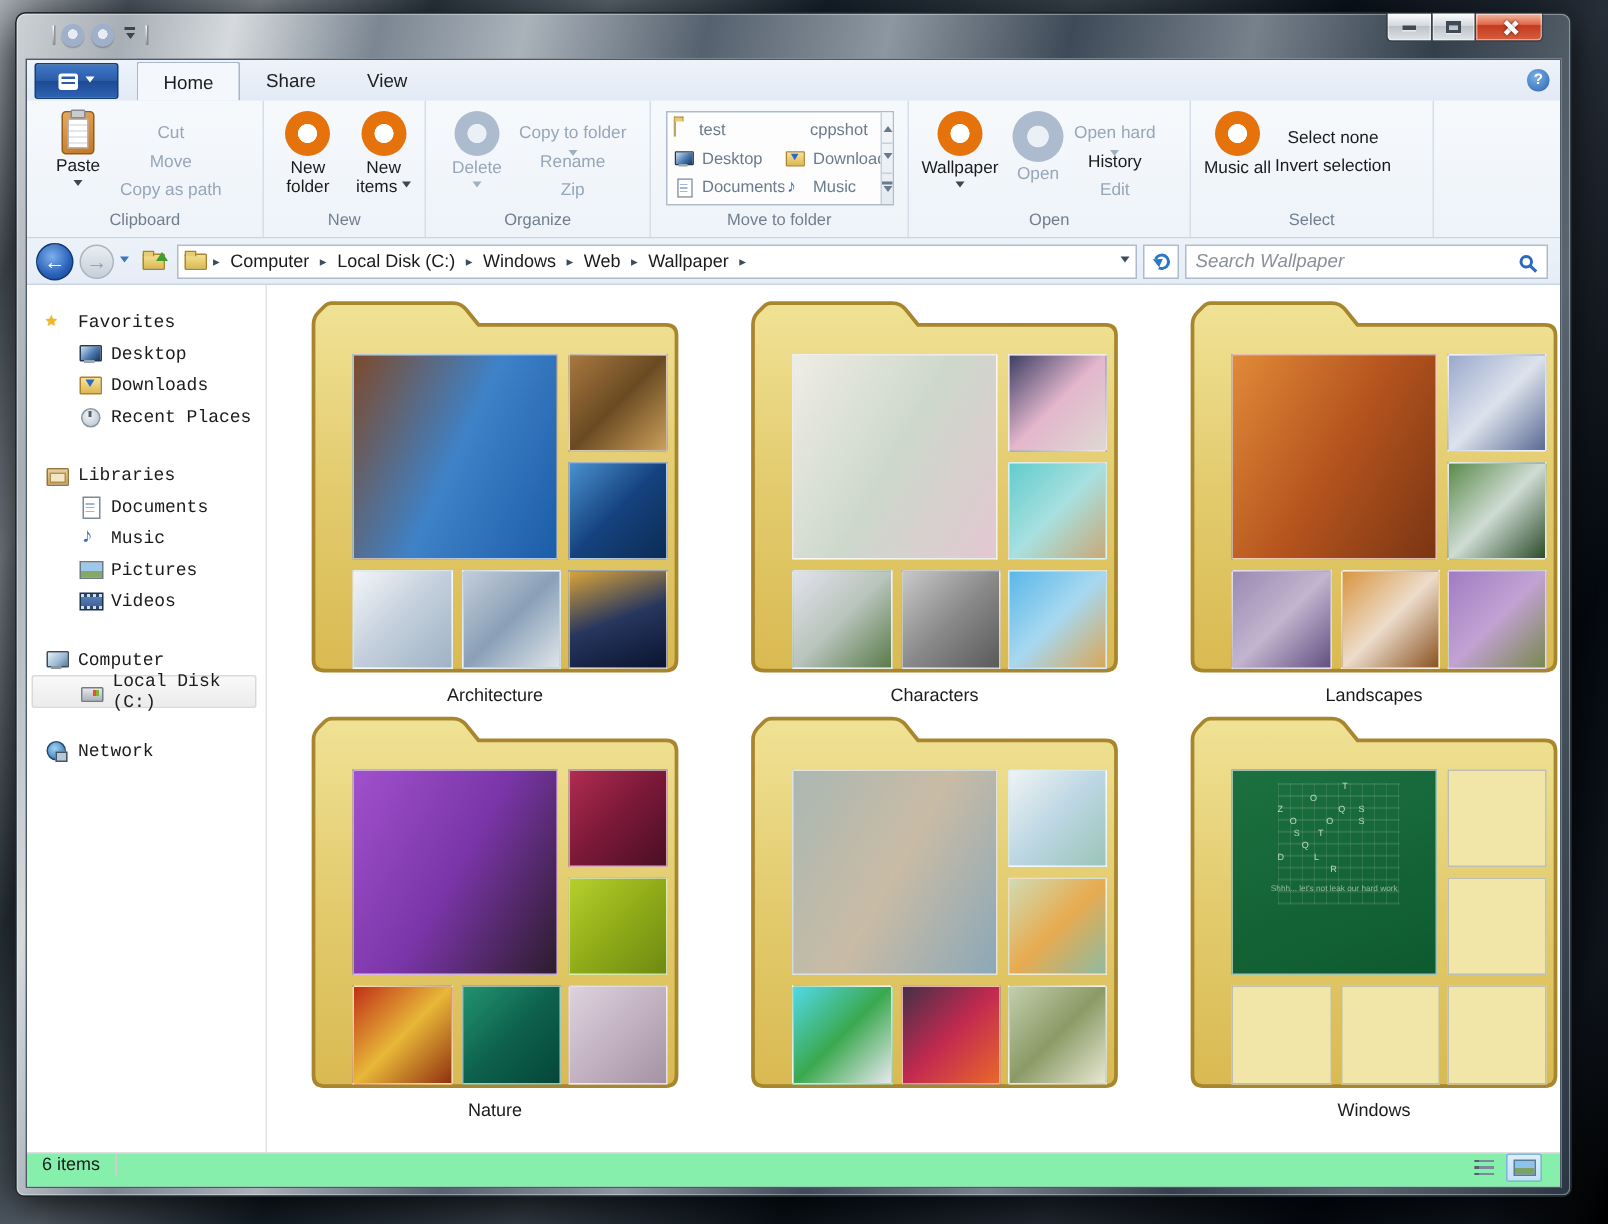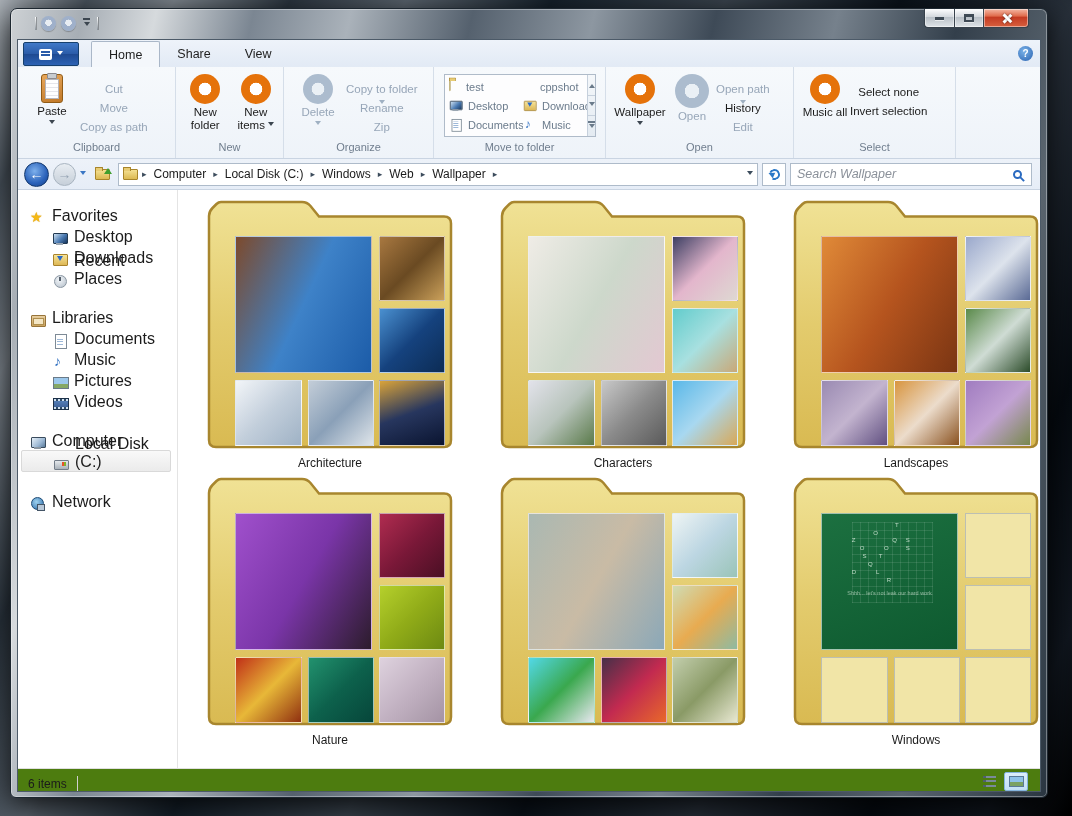--- a/index.html
+++ b/index.html
@@ -111,21 +111,21 @@
   .ic-refresh::after { content:""; position:absolute; left:-5px; top:-2px; border:3px solid transparent; border-right:6px solid #2a78c8; transform:rotate(45deg); }
   .searchbox { width:242px; height:23px; background:#fff; border:1px solid #AEBBCA; display:flex; align-items:center; padding:0 6px; gap:4px; }
   .searchbox input { flex:1; border:none; outline:none; font-size:12.5px; font-style:italic; color:#555; background:transparent; font-family:inherit; min-width:0; }
   .searchbox input::placeholder { color:#8a9099; font-style:italic; }
   .ic-search { width:9px; height:9px; border:2px solid #2a6ac0; border-radius:50%; position:relative; flex:0 0 9px; margin-right:3px; }
   .ic-search::after { content:""; position:absolute; width:2px; height:6px; background:#2a6ac0; right:-3px; bottom:-5px; transform:rotate(-45deg); }
 
   
   .main { flex:1; display:flex; background:#fff; overflow:hidden; }
   .sidebar { width:160px; flex:0 0 160px; border-right:1px solid #E4E4E4; padding-top:14px; }
-  .srow { display:flex; align-items:flex-end; gap:7px; height:21px; padding-left:12px; font-size:16px; color:#1b1b1b; }
+  .srow { display:flex; align-items:center; gap:7px; height:21px; padding-left:12px; font-size:12px; color:#1b1b1b;font-family:Liberation Mono, monospace; }
   .srow.child { padding-left:34px; }
   .srow.selected { margin-left:3px; margin-right:6px; padding-left:31px; background:linear-gradient(#f9f9f9,#ebebeb); border:1px solid #d9d9d9; border-radius:2px; height:22px; }
   .sgap { height:18px; }
 
   
   .si { width:15px; height:15px; position:relative; flex:0 0 15px; }
   .si-star::before { content:"★"; color:#F5B915; font-size:14px; line-height:15px; position:absolute; left:0; top:0; text-shadow:0 0 1px #c88a10; }
   .si-desktop::before { content:""; position:absolute; left:1px; top:2px; width:13px; height:9px; border:1px solid #223a52; border-radius:1px; background:linear-gradient(135deg,#cfe2f2 0%,#4a7ab2 55%,#17355c 100%); }
   .si-desktop::after { content:""; position:absolute; left:4px; bottom:1px; width:7px; height:2px; background:#9aa6b2; }
   .si-folder-dl::before { content:""; position:absolute; left:1px; bottom:1px; width:13px; height:10px; background:linear-gradient(#f6e49a,#ddb755); border:1px solid #a9832b; border-radius:1px; }
@@ -164,21 +164,21 @@
   .t3 { left:30px;  top:183px; width:67px; height:66px; }
   .t4 { left:103px; top:183px; width:66px; height:66px; }
   .t5 { left:174px; top:183px; width:66px; height:66px; }
   .thumb.marked::before { content:""; position:absolute; left:22%; right:18%; top:6%; bottom:34%;
     background:repeating-linear-gradient(0deg,rgba(255,255,255,.10) 0 1px,transparent 1px 8px),repeating-linear-gradient(90deg,rgba(255,255,255,.10) 0 1px,transparent 1px 8px); }
   .thumb-letter { position:absolute; color:rgba(225,242,228,.8); font-size:6px; line-height:1; }
   .thumb-caption { position:absolute; left:0; right:0; top:57%; text-align:center; color:rgba(214,232,216,.62); font-size:5.5px; line-height:1; }
   .flabel { width:250px; text-align:center; font-size:12px; color:#1b1b1b; margin-top:4px; }
 
   
-  .statusbar { height:23px; flex:0 0 23px; background:#4d7c0f; border-top:1px solid #DFDFDF; display:flex; align-items:flex-end; font-size:12px; color:#1b1b1b; padding:0 12px 0 10px; }
+  .statusbar { height:23px; flex:0 0 23px; background:#86efac; border-top:1px solid #DFDFDF; display:flex; align-items:flex-start; font-size:12px; color:#1b1b1b; padding:0 12px 0 10px; }
   .status-sep { width:1px; height:15px; background:#cfcfcf; margin-left:10px; }
   .viewbtns { margin-left:auto; display:flex; gap:3px; }
   .vbtn { width:24px; height:19px; display:flex; align-items:center; justify-content:center; border:1px solid transparent; border-radius:2px; }
   .vbtn.selected { border-color:#84b4de; background:linear-gradient(#dceefc,#c2e0f6); }
   .ic-details { width:13px; height:11px;
     background-image:repeating-linear-gradient(#7a8a9a 0 1.5px,transparent 1.5px 4.5px); position:relative; }
   .ic-details::before { content:""; position:absolute; left:0; top:0; width:3px; height:11px;
     background-image:repeating-linear-gradient(#50606e 0 1.5px,transparent 1.5px 4.5px); }
   .ic-thumbview { width:15px; height:11px; border:1px solid #5a7a9a; background:linear-gradient(180deg,#8ec2ea 0 55%,#7ba264 55%); }
 </style>
@@ -359,21 +359,21 @@
             <span class="blabel">Wallpaper</span>
             <span class="dd-dark"></span>
           </div>
           <div class="bigbtn" style="width:44px">
             <span class="donut xl dis"></span>
             <span class="blabel dis">Open</span>
           </div>
           <div class="smallcol">
             <div class="smallbtn dis">
                 <span class="donut sm dis"></span>
-                <span>Open path</span>
+                <span>Open hard</span>
                 <span class="dd-dis"></span>
               </div>
             <div class="smallbtn">
                 <span class="donut sm"></span>
                 <span>History</span>
               </div>
             <div class="smallbtn dis">
                 <span class="donut sm dis"></span>
                 <span>Edit</span>
               </div>

